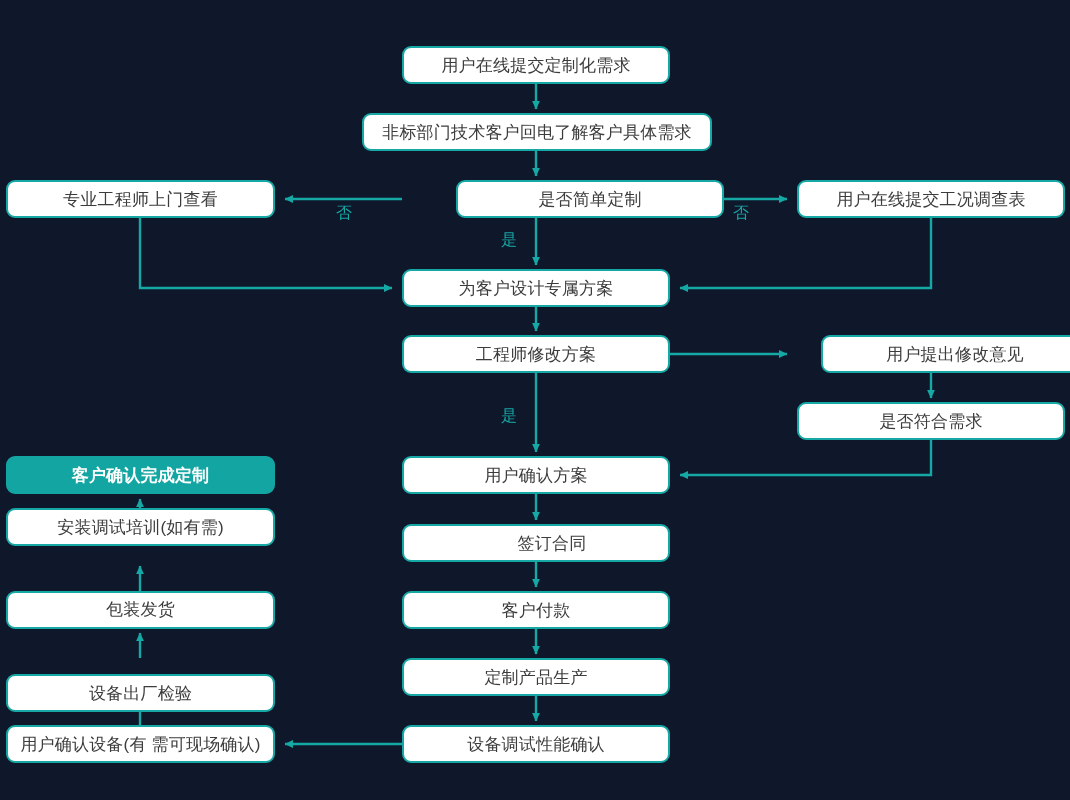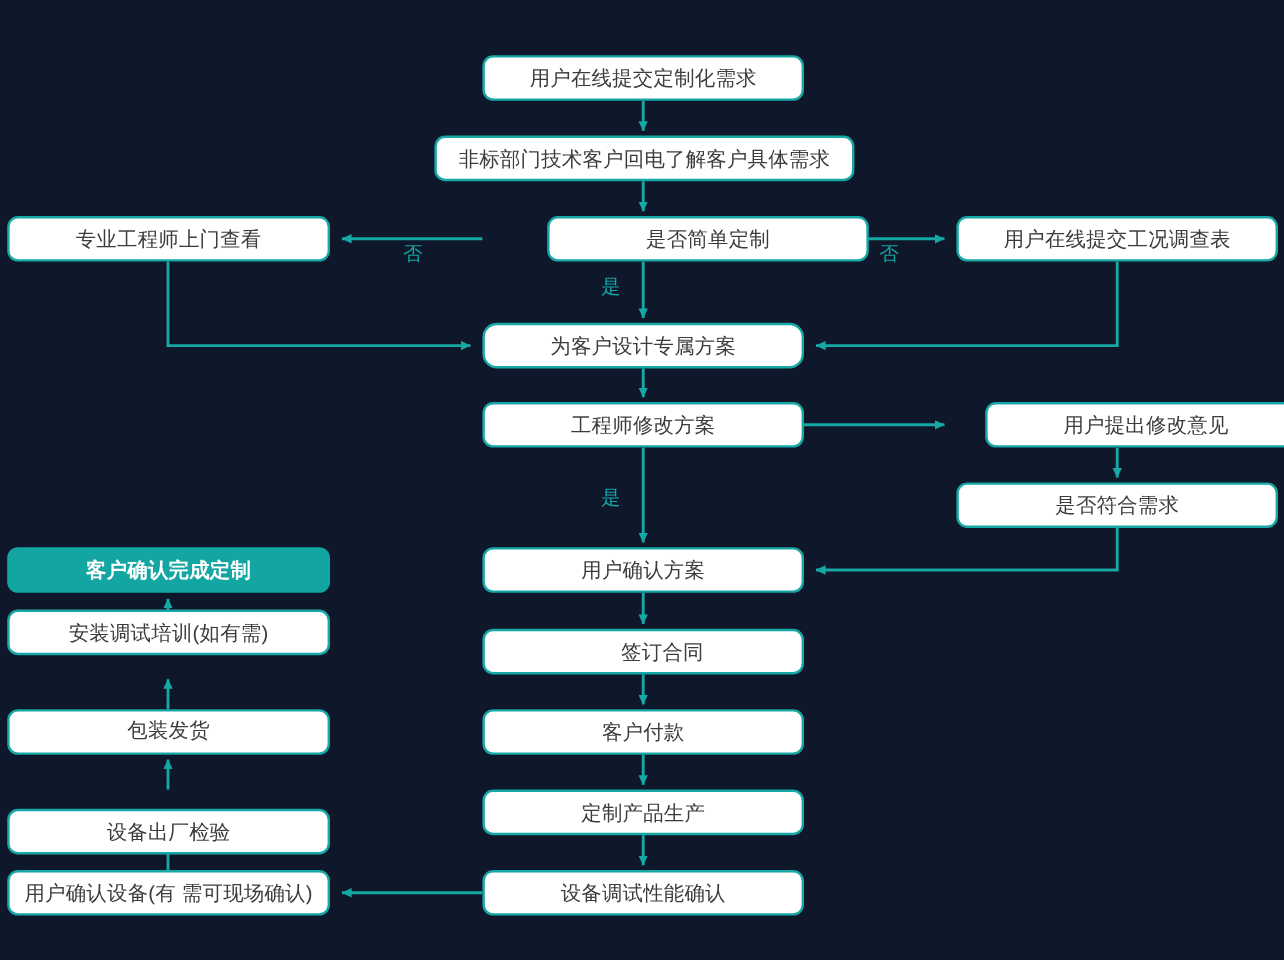--- a/index.html
+++ b/index.html
@@ -103,21 +103,21 @@
       <path d="M140,524 L140,499" marker-end="url(#arrow)"></path>
     </g>
   </svg>
 
   <div id="nodes">
       <div class="node" style="left: 402px; top: 46px; width: 268px; height: 38px;">用户在线提交定制化需求</div>
       <div class="node" style="left: 362px; top: 113px; width: 350px; height: 38px;">非标部门技术客户回电了解客户具体需求</div>
       <div class="node" style="left: 412px; top: 180px; width: 268px; height: 38px; margin-left: 44px;">是否简单定制</div>
       <div class="node" style="left: 6px; top: 180px; width: 269px; height: 38px;">专业工程师上门查看</div>
       <div class="node" style="left: 797px; top: 180px; width: 268px; height: 38px;">用户在线提交工况调查表</div>
-      <div class="node" style="left: 402px; top: 269px; width: 268px; height: 38px; border-radius: 12px;">为客户设计专属方案</div>
+      <div class="node" style="left: 402px; top: 269px; width: 268px; height: 38px;">为客户设计专属方案</div>
       <div class="node" style="left: 402px; top: 335px; width: 268px; height: 38px;">工程师修改方案</div>
       <div class="node" style="left: 821px; top: 335px; width: 268px; height: 38px;">用户提出修改意见</div>
       <div class="node" style="left: 797px; top: 402px; width: 268px; height: 38px;">是否符合需求</div>
       <div class="node" style="left: 402px; top: 456px; width: 268px; height: 38px;">用户确认方案</div>
       <div class="node filled" style="left: 6px; top: 456px; width: 269px; height: 38px;">客户确认完成定制</div>
       <div class="node" style="left: 402px; top: 524px; width: 268px; height: 38px; padding-left: 32px;">签订合同</div>
       <div class="node" style="left: 6px; top: 508px; width: 269px; height: 38px;">安装调试培训(如有需)</div>
       <div class="node" style="left: 402px; top: 591px; width: 268px; height: 38px;">客户付款</div>
       <div class="node" style="left: 6px; top: 591px; width: 269px; height: 38px; font-family: Liberation Mono, monospace;">包装发货</div>
       <div class="node" style="left: 402px; top: 658px; width: 268px; height: 38px;">定制产品生产</div>

